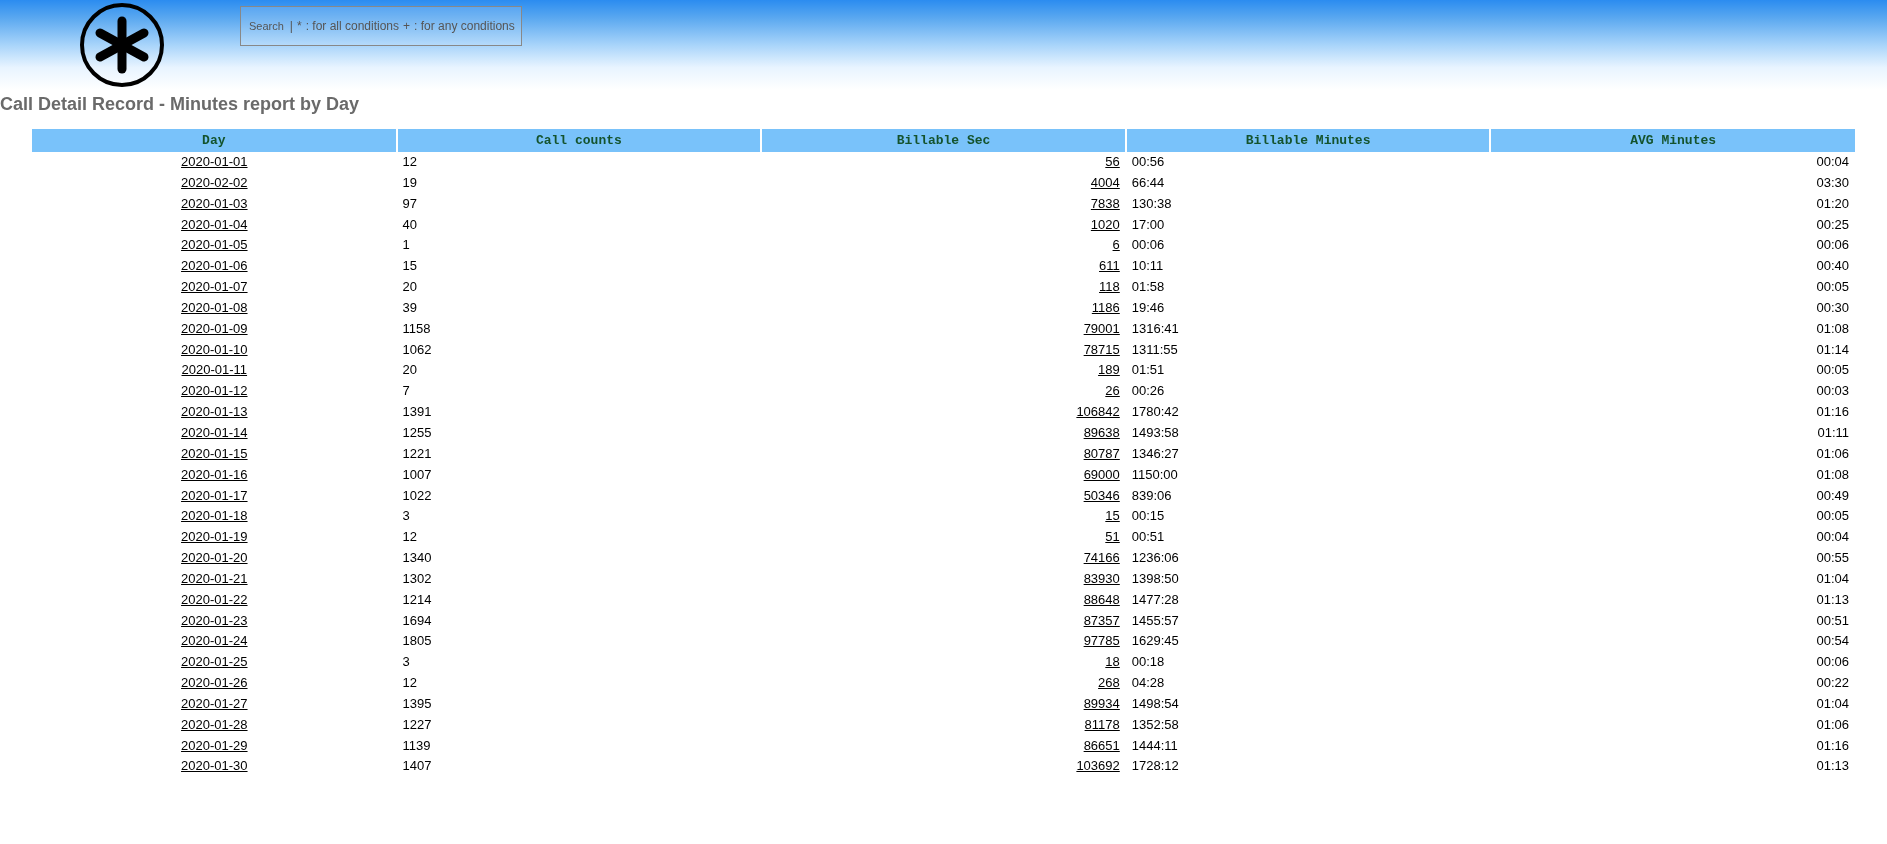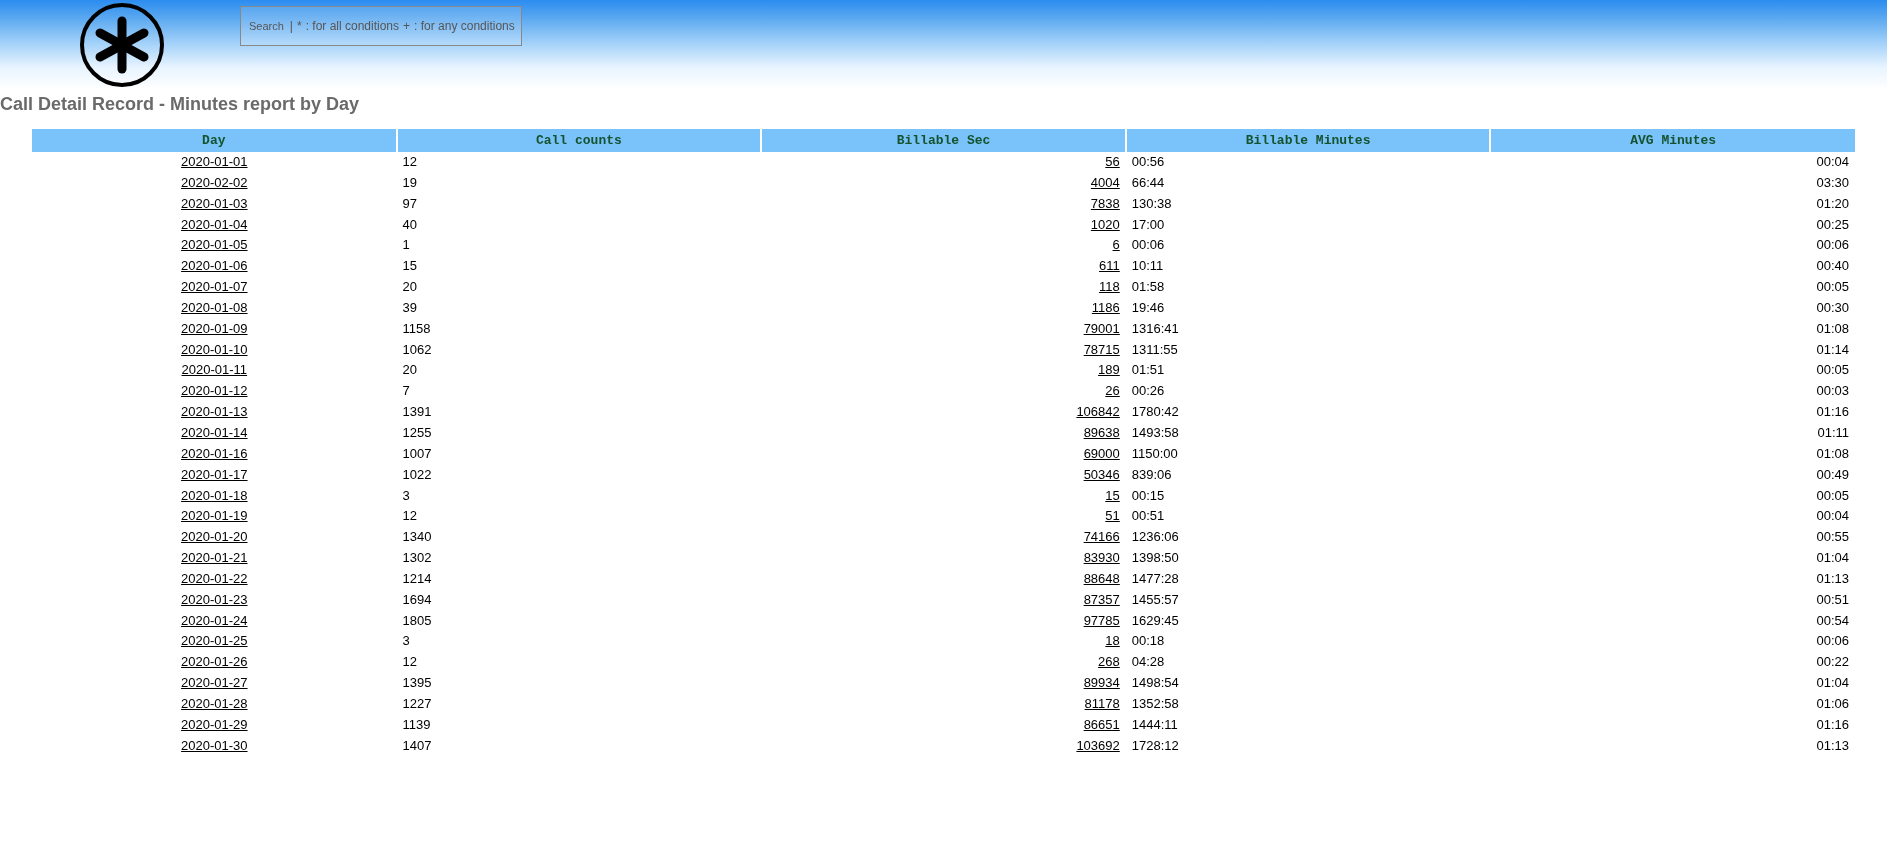--- a/index.html
+++ b/index.html
@@ -230,20 +230,27 @@
           <td class="col-avg">01:16</td>
         </tr>
         <tr>
           <td class="col-day">2020-01-14</td>
           <td class="col-calls">1255</td>
           <td class="col-sec">89638</td>
           <td class="col-min">1493:58</td>
           <td class="col-avg">01:11</td>
         </tr>
         <tr>
+          <td class="col-day">2020-01-15</td>
+          <td class="col-calls">1221</td>
+          <td class="col-sec">80787</td>
+          <td class="col-min">1346:27</td>
+          <td class="col-avg">01:06</td>
+        </tr>
+        <tr>
           <td class="col-day">2020-01-16</td>
           <td class="col-calls">1007</td>
           <td class="col-sec">69000</td>
           <td class="col-min">1150:00</td>
           <td class="col-avg">01:08</td>
         </tr>
         <tr>
           <td class="col-day">2020-01-17</td>
           <td class="col-calls">1022</td>
           <td class="col-sec">50346</td>

